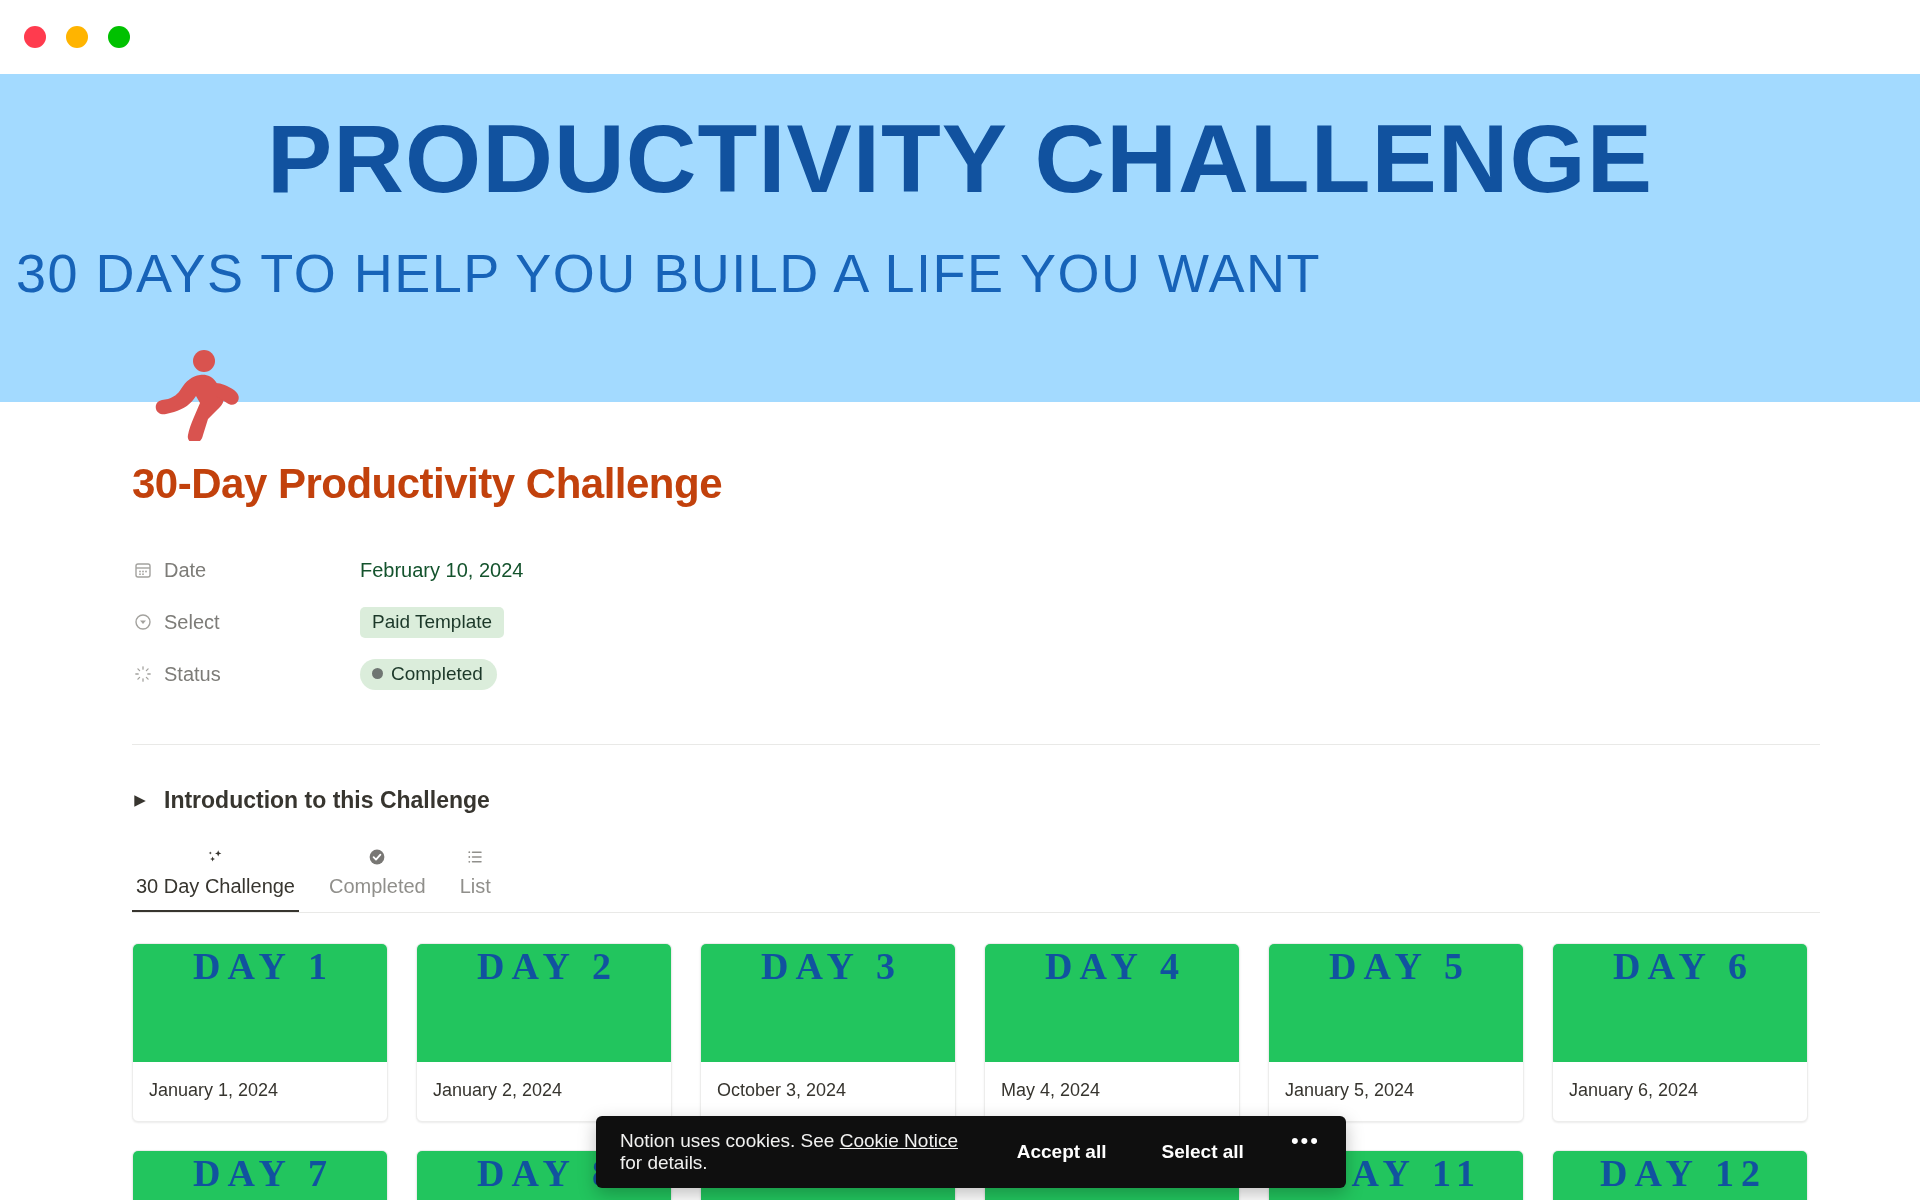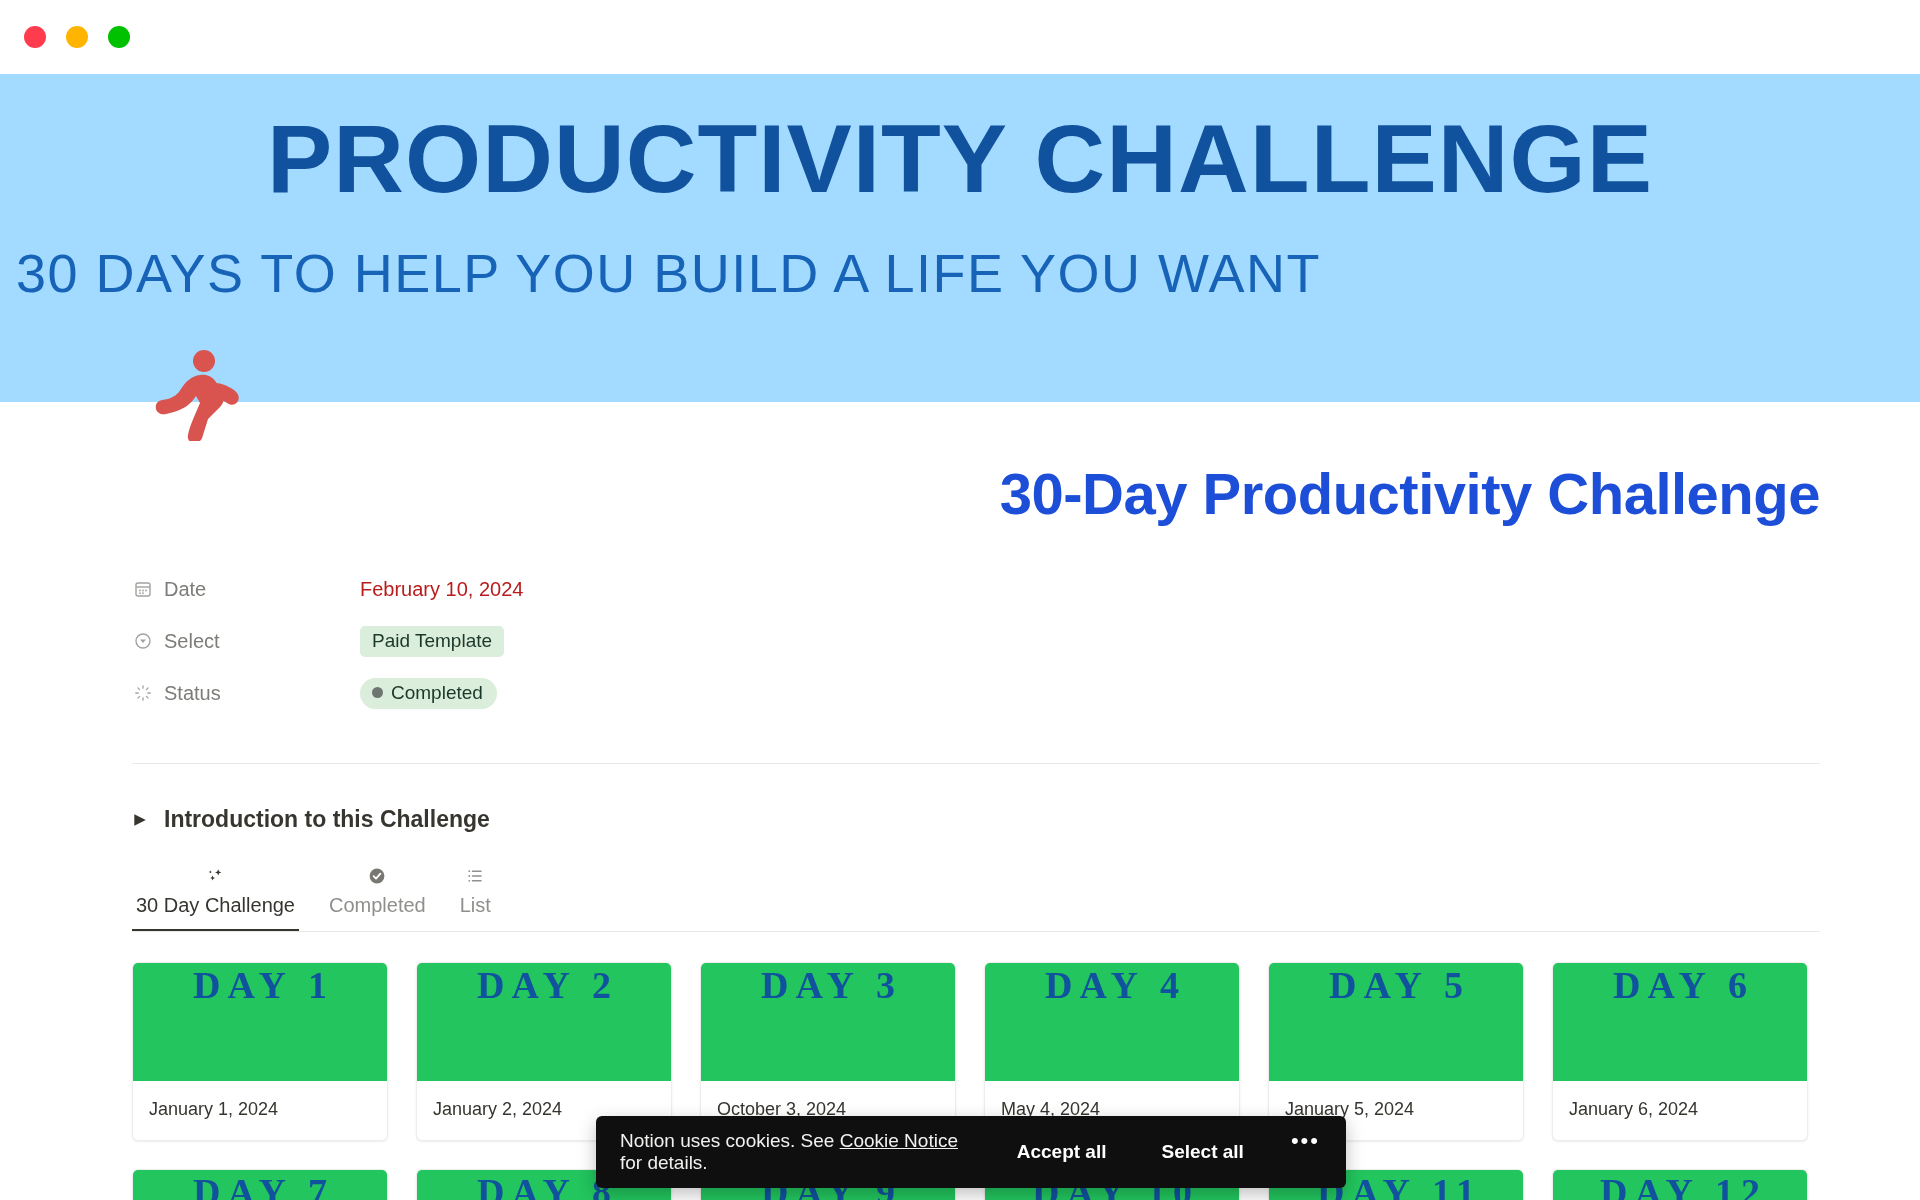--- a/index.html
+++ b/index.html
@@ -58,34 +58,33 @@
     font-size: 84px; line-height: 96px;
     z-index: 5;
   }
   .page-icon svg { display: block; }
 
   
   .content { position: relative; padding-left: 132px; padding-right: 100px; }
 
   .page-title {
     margin-top: 58px;
-    font-size: 58px; font-weight: 700;
-    color: #1d4ed8;
+    font-size: 42px; font-weight: 700;
+    color: #c2410c;
     letter-spacing: -0.5px;
-    text-align: right;
   }
 
   .props { margin-top: 36px; }
   .prop-row { display: flex; align-items: center; height: 52px; }
   .prop-label {
     display: flex; align-items: center; gap: 10px;
     width: 228px; color: #7d7c78; font-size: 20px;
   }
   .prop-icon { width: 22px; height: 22px; display: inline-flex; align-items: center; justify-content: center; }
-  .prop-value { font-size: 20px; color: #b91c1c; }
+  .prop-value { font-size: 20px; color: #14532d; }
 
   .pill {
     display: inline-flex; align-items: center; gap: 8px;
     background: #dbeddb; color: #1c3829;
     font-size: 19px; padding: 4px 12px 5px; border-radius: 5px;
   }
   .pill.round { border-radius: 20px; padding: 4px 14px 5px 12px; }
   .pill .dot { width: 11px; height: 11px; border-radius: 50%; background: #6f7672; display: inline-block; }
 
   .divider { height: 1px; background: #e9e9e7; margin-top: 44px; width: 1688px; }

